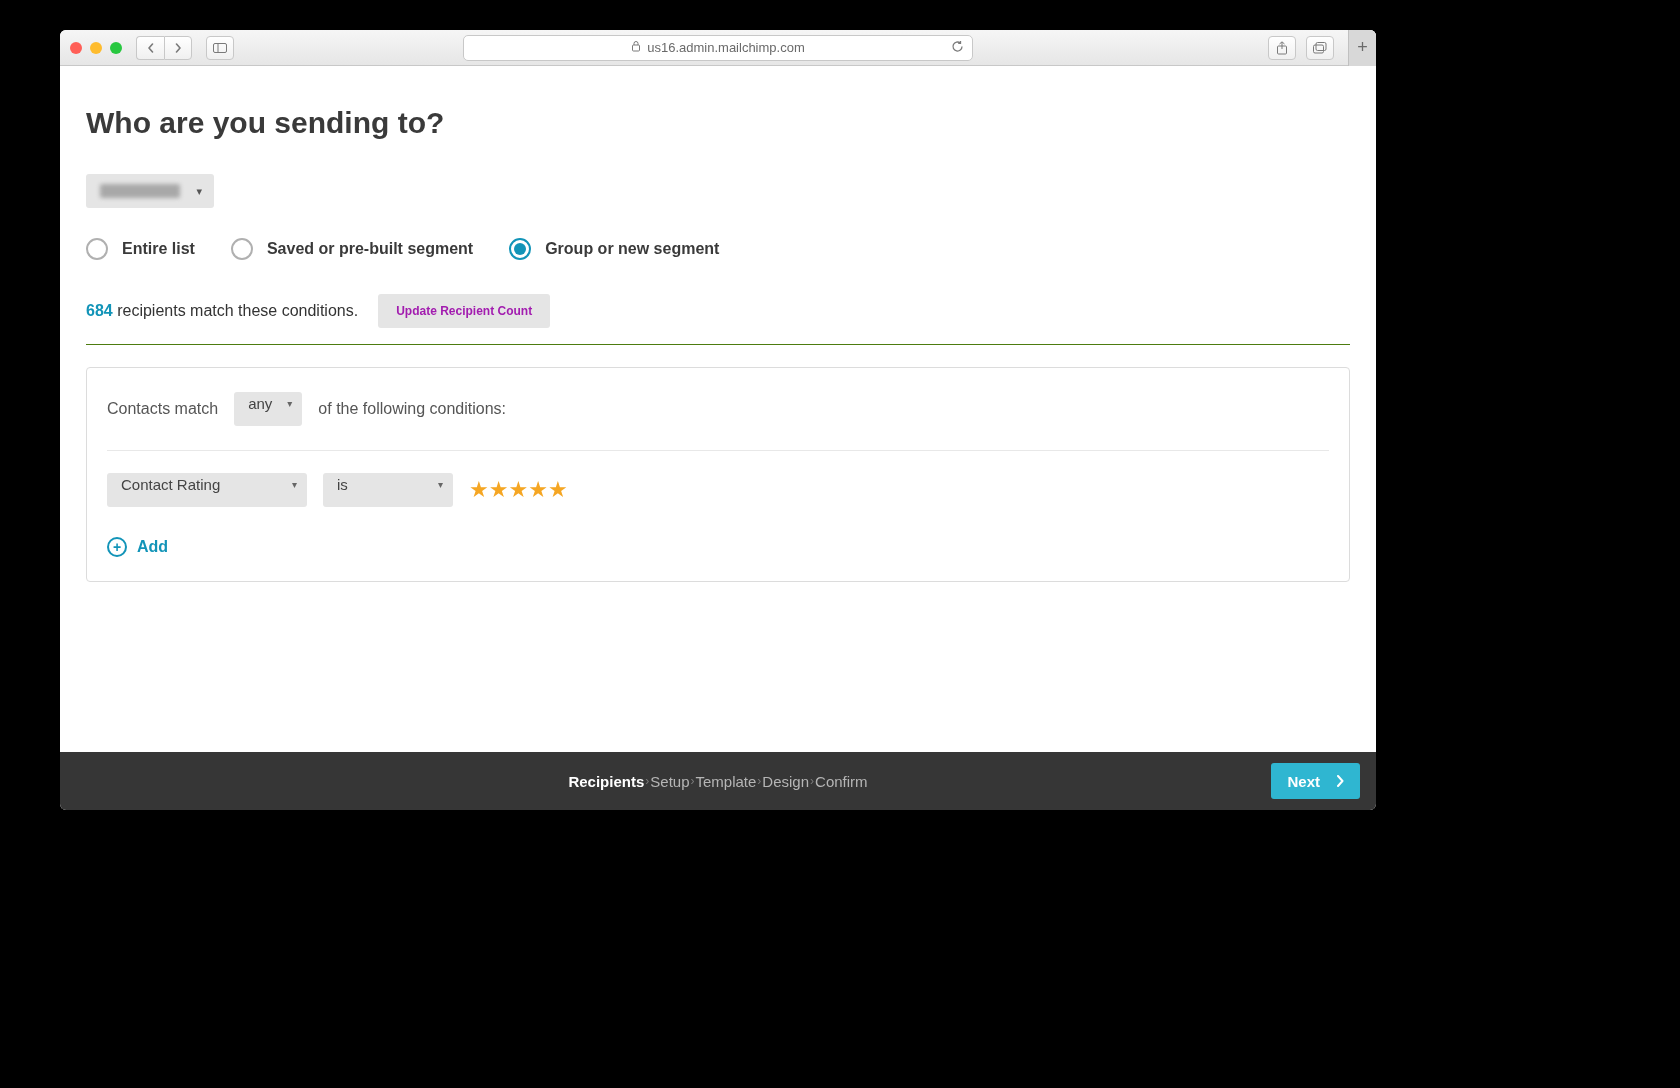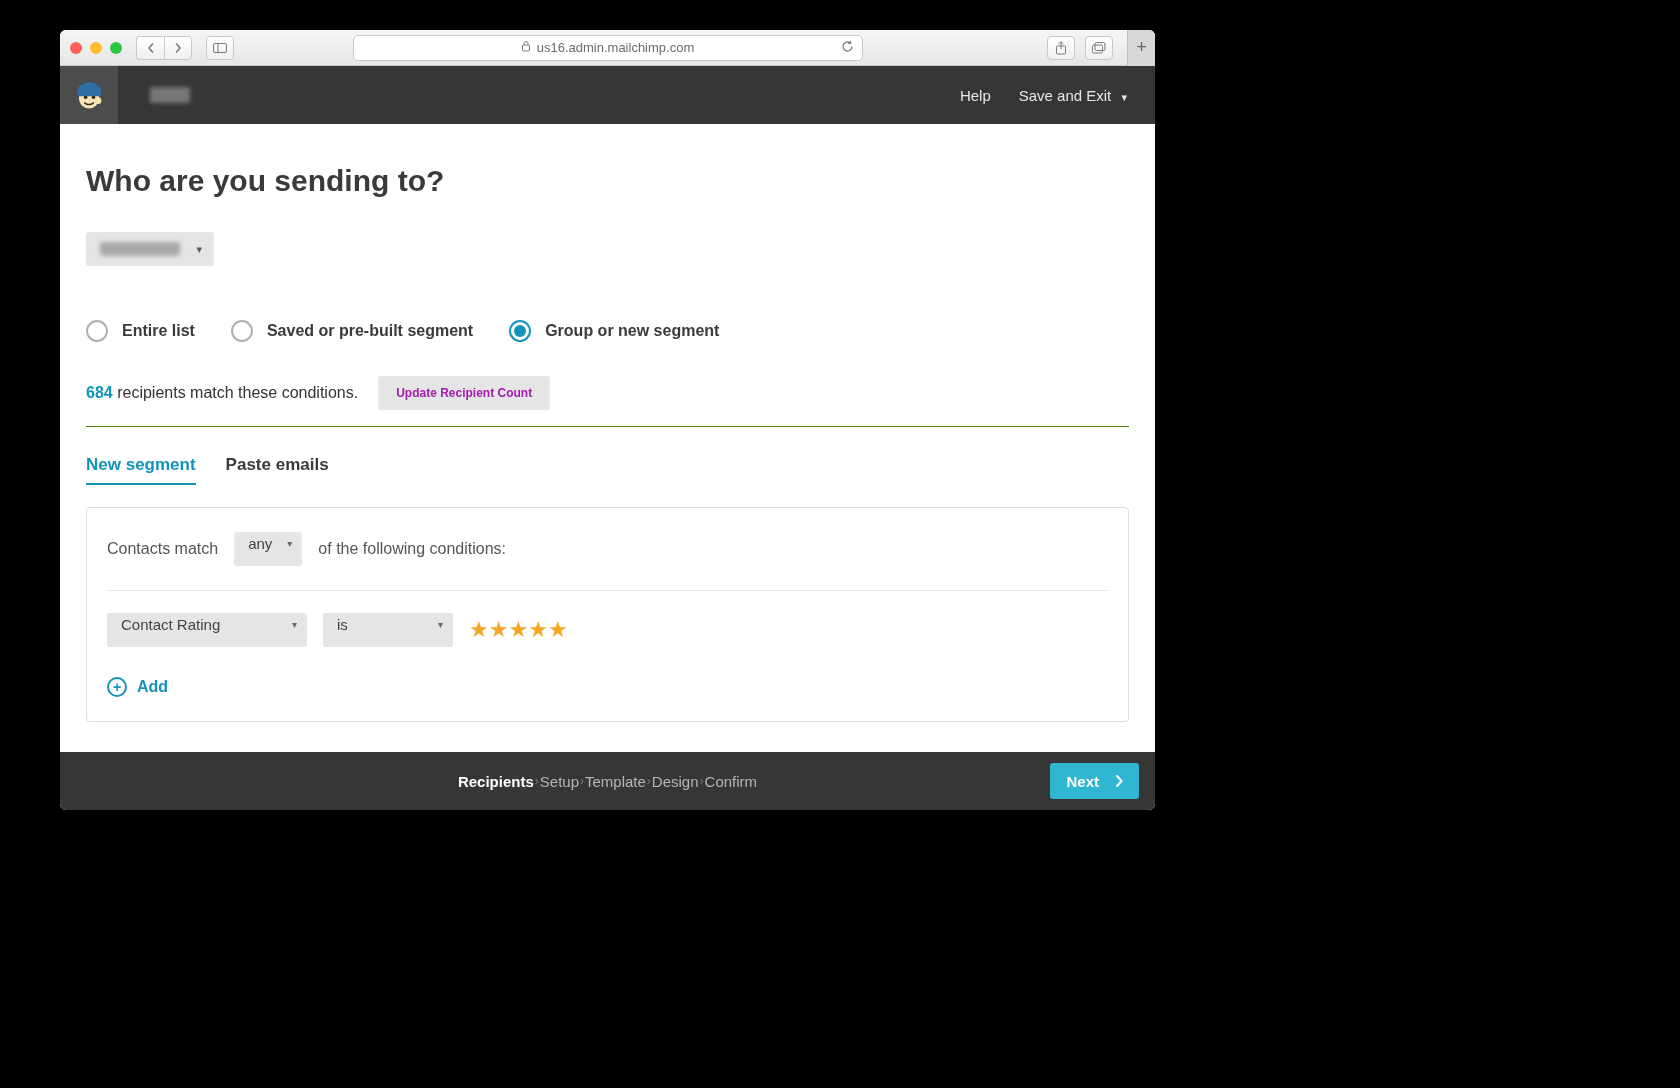--- a/index.html
+++ b/index.html
@@ -7,21 +7,21 @@
     background: #000;
     font-family: -apple-system, "Helvetica Neue", Helvetica, Arial, sans-serif;
     width: 1680px;
     height: 1088px;
     overflow: hidden;
   }
   .stage {
     position: absolute;
     left: 60px;
     top: 30px;
-    width: 1095px;
+    width: 1316px;
     height: 780px;
     background: #fff;
     border-radius: 6px;
     box-shadow: 0 10px 40px rgba(0,0,0,.6);
     overflow: hidden;
     display: flex;
     flex-direction: column;
   }
 
   
@@ -128,21 +128,21 @@
     border-radius:3px;
     position:relative;
     margin-bottom:30px;
   }
   .list-select .blur {
     width:80px; height:14px;
     background:#a8a8a8; filter:blur(2px); border-radius:2px;
   }
   .list-select .chev { position:absolute; right:12px; font-size:11px; color:#555; }
 
-  .radio-row { display:flex; gap:36px; align-items:center; margin-bottom:34px; font-size:16px; font-weight:600; color:#3a3a3a;margin-top:24px; }
+  .radio-row { display:flex; gap:36px; align-items:center; margin-bottom:34px; font-size:16px; font-weight:600; color:#3a3a3a; }
   .radio-opt { display:flex; align-items:center; gap:14px; cursor:pointer; }
   .radio-circle {
     width:22px; height:22px; border:2px solid #b0b0b0; border-radius:50%;
     display:flex; align-items:center; justify-content:center;
   }
   .radio-opt.selected .radio-circle { border-color:#1294b8; }
   .radio-opt.selected .radio-circle::after {
     content:""; width:12px; height:12px; border-radius:50%; background:#1294b8;
   }
 
@@ -261,41 +261,20 @@
       <div class="sf-btn">
         <svg width="14" height="12" viewBox="0 0 14 12">
             <rect x="0.5" y="3" width="10" height="8" rx="1.5" fill="none" stroke="#7a7a7a"></rect>
             <rect x="3" y="0.5" width="10" height="8" rx="1.5" fill="none" stroke="#7a7a7a"></rect>
           </svg>
       </div>
       <div class="new-tab">+</div>
     </div>
   </div>
 
-  <div class="mc-header">
-    <div class="mc-logo">
-      <svg class="monkey-svg" viewBox="0 0 64 64">
-        <circle cx="32" cy="38" r="18" fill="#f7e3b6"></circle>
-        <path d="M14 34 Q6 22 18 14 Q30 6 44 12 Q58 18 52 34" fill="#2e6ea6"></path>
-        <ellipse cx="22" cy="20" rx="10" ry="4" fill="#2e6ea6" transform="rotate(-18 22 20)"></ellipse>
-        <circle cx="26" cy="36" r="3.2" fill="#3a2a1a"></circle>
-        <circle cx="40" cy="36" r="3.2" fill="#3a2a1a"></circle>
-        <path d="M24 46 Q32 52 40 46" stroke="#3a2a1a" stroke-width="2.4" fill="none" stroke-linecap="round"></path>
-        <circle cx="48" cy="42" r="6" fill="#f7e3b6"></circle>
-      </svg>
-    </div>
-    <div class="mc-campaign-blur"></div>
-    <div class="mc-right">
-      <span class="mc-link">Help</span>
-      <span class="mc-link">
-        <span>Save and Exit</span>
-        <span class="chev">▾</span>
-      </span>
-    </div>
-  </div>
 
   <div class="content">
     <h1 class="page-title">Who are you sending to?</h1>
 
     <div class="list-select">
       <div class="blur"></div>
       <span class="chev">▾</span>
     </div>
 
     <div class="radio-row">
@@ -313,24 +292,20 @@
       </div>
     </div>
 
     <div class="count-row">
       <span>
         <span class="count-link">684</span><span> recipients match these conditions.</span>
       </span>
       <button class="btn-grey">Update Recipient Count</button>
     </div>
 
-    <div class="tabs">
-      <div class="tab active">New segment</div>
-      <div class="tab">Paste emails</div>
-    </div>
 
     <div class="segment-box">
       <div class="match-row">
         <span>Contacts match</span>
         <span class="mini-select">
           <span>any</span>
           <span class="chev">▾</span>
         </span>
         <span>of the following conditions:</span>
       </div>

